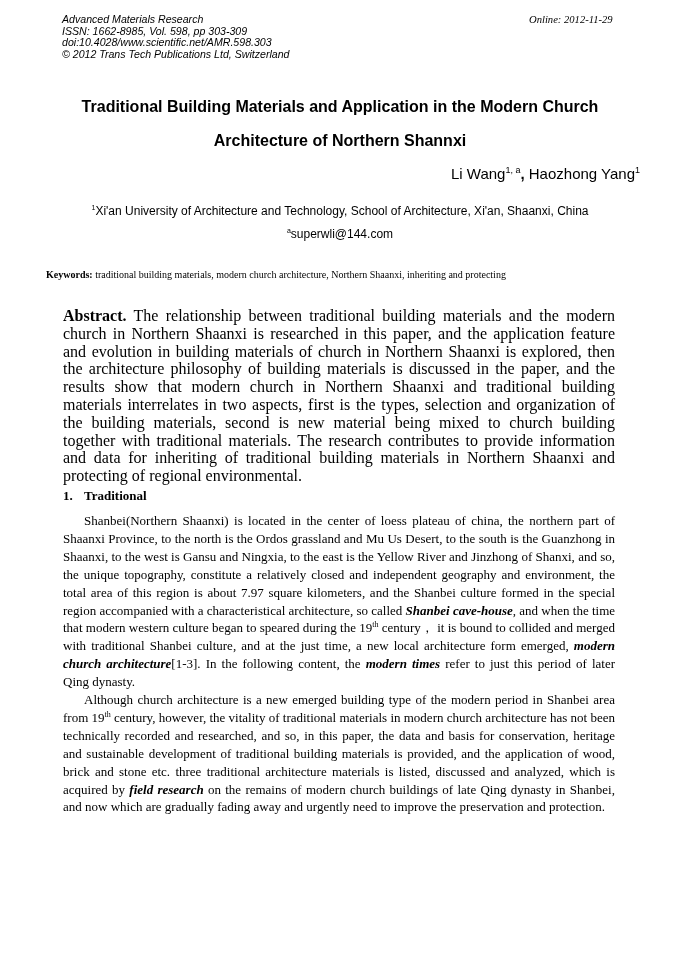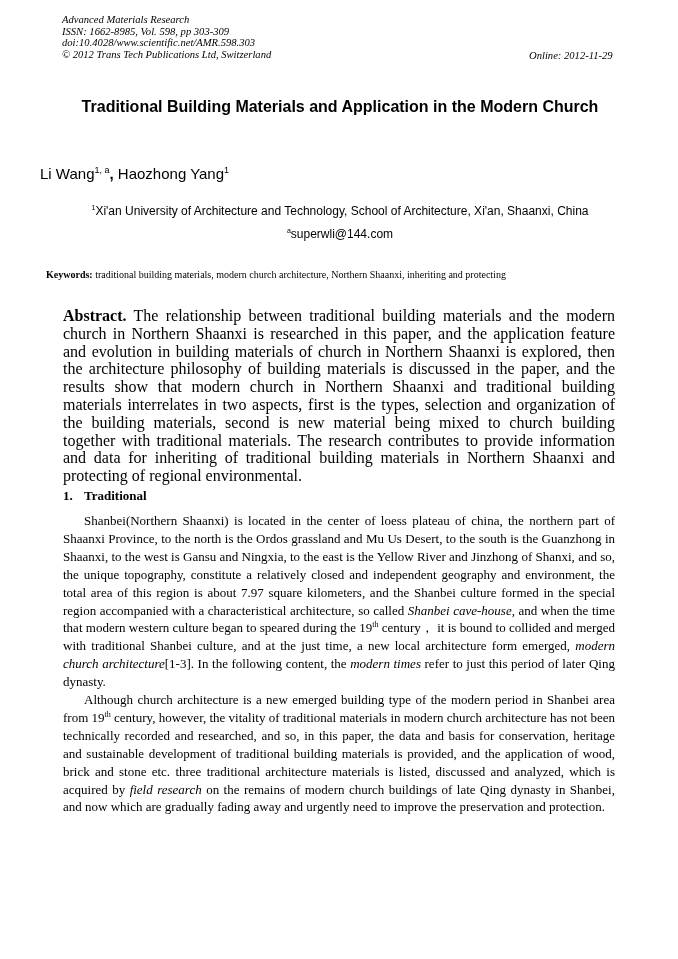--- a/index.html
+++ b/index.html
@@ -1,32 +1,32 @@
 <!DOCTYPE html>
 <html><head>
   <meta charset="utf-8">
   <style>
     html, body { margin: 0; padding: 0; background: #ffffff; }
     body { width: 678px; height: 959px; position: relative; overflow: hidden; color: #000; }
     .header-left {
       position: absolute; left: 62px; top: 14px;
-      font-family: Liberation Serif, serif; font-style: italic; font-size: 10.6px; line-height: 11.6px;
+      font-family: Liberation Sans, sans-serif; font-style: italic; font-size: 10.6px; line-height: 11.6px;
     }
     .header-right {
       position: absolute; left: 529px; top: 14px;
-      font-family: "Liberation Serif", serif; font-style: italic; font-size: 10.6px; line-height: 11.6px; margin-top: 36px;
+      font-family: "Liberation Serif", serif; font-style: italic; font-size: 10.6px; line-height: 11.6px;
     }
     .title {
       position: absolute; left: 40px; width: 600px; top: 90px;
       font-family: "Liberation Sans", sans-serif; font-weight: bold; font-size: 16px;
       text-align: center; line-height: 34px;
     }
     .authors {
       position: absolute; left: 40px; width: 600px; top: 165px;
-      font-family: "Liberation Sans", sans-serif; font-size: 15px; text-align: left;
+      font-family: "Liberation Sans", sans-serif; font-size: 15px; text-align: right;
     }
     .authors sup { font-size: 9px; }
     .affil {
       position: absolute; left: 40px; width: 600px; top: 204px;
       font-family: "Liberation Sans", sans-serif; font-size: 12px; text-align: center;
     }
     .email {
       position: absolute; left: 40px; width: 600px; top: 227px;
       font-family: "Liberation Sans", sans-serif; font-size: 12px; text-align: center;
     }
@@ -47,36 +47,37 @@
       font-family: "Liberation Serif", serif; font-weight: bold; font-size: 13px;
     }
     .section-head .num { display: inline-block; width: 21px; }
     .para {
       position: absolute; left: 63px; width: 552px;
       font-family: "Liberation Serif", serif; font-size: 13px; line-height: 17.9px;
       text-align: justify; text-indent: 21px; margin: 0;
     }
     .p1 { top: 512px; }
     .p2 { top: 691px; }
-    .para i { font-style: italic; }
+    .para i { font-style: italic; font-weight: bold; }
     .para sup { font-size: 8px; vertical-align: 5px; line-height: 0; }
   </style>
 </head>
 <body>
 
 <div class="header-left">
   <div>Advanced Materials Research</div>
   <div>ISSN: 1662-8985, Vol. 598, pp 303-309</div>
   <div>doi:10.4028/www.scientific.net/AMR.598.303</div>
   <div>© 2012 Trans Tech Publications Ltd, Switzerland</div>
 </div>
 <div class="header-right">Online: 2012-11-29</div>
 
 <div class="title">
   <div>Traditional Building Materials and Application in the Modern Church</div>
+  <div>Architecture of Northern Shannxi</div>
 </div>
 
 <div class="authors"><span>Li Wang</span><sup>1, a</sup><b>, </b><span>Haozhong Yang</span><sup>1</sup></div>
 
 <div class="affil"><sup class="small">1</sup><span>Xi'an University of Architecture and Technology, School of Architecture, Xi'an, Shaanxi, China</span></div>
 
 <div class="email"><sup class="small">a</sup><span>superwli@144.com</span></div>
 
 <div class="keywords"><b>Keywords:</b><span> traditional building materials, modern church architecture, Northern Shaanxi, inheriting and protecting</span></div>
 

